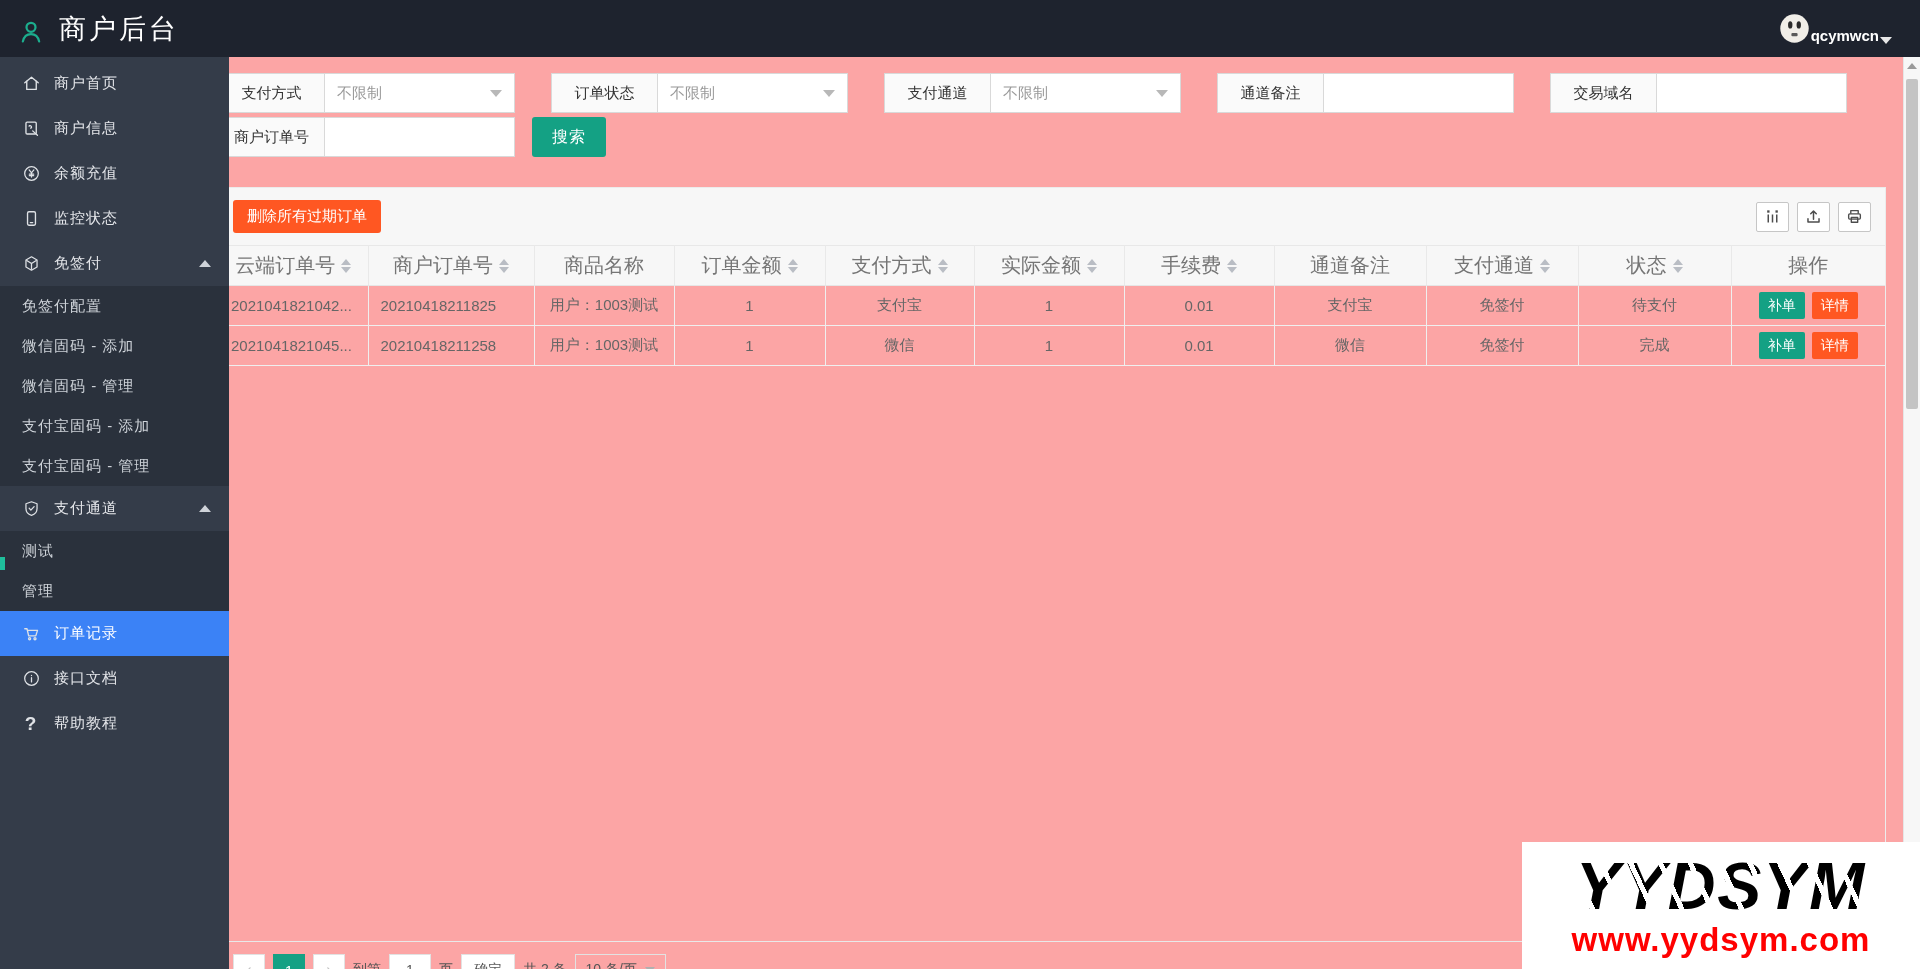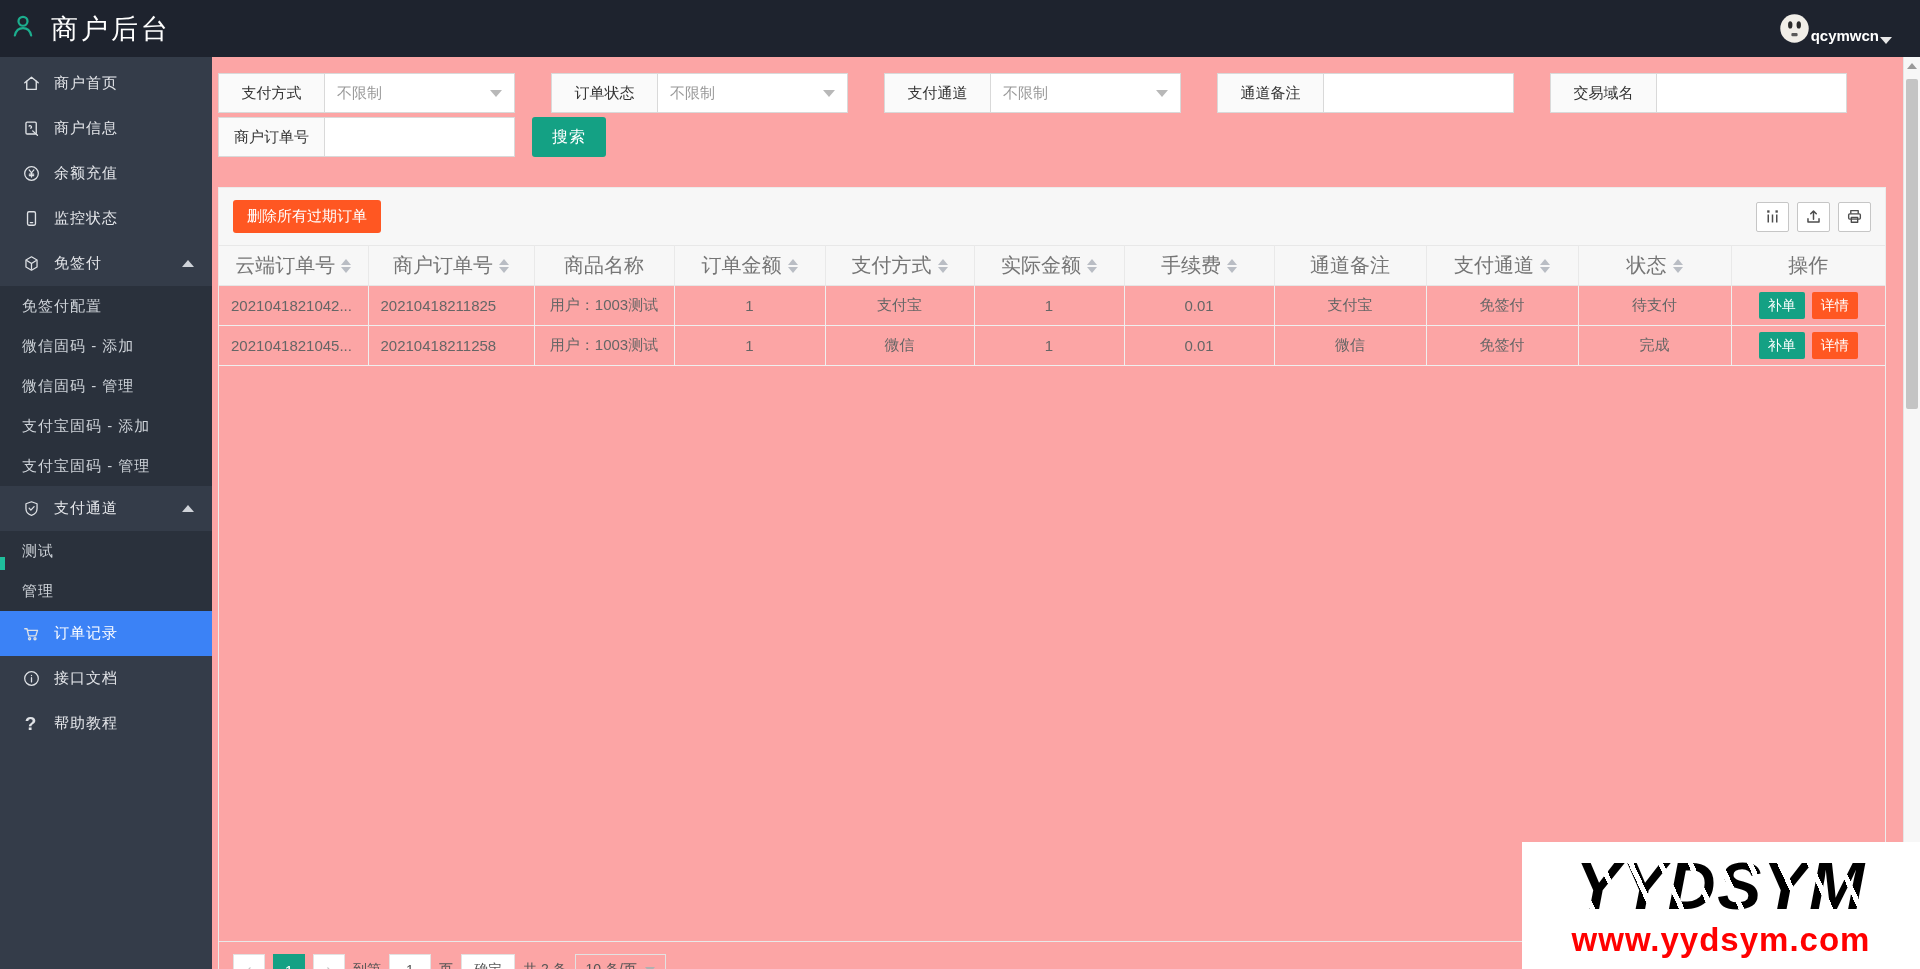--- a/index.html
+++ b/index.html
@@ -3,29 +3,29 @@
 <meta charset="utf-8">
 <style>
   * { margin:0; padding:0; box-sizing:border-box; }
   html,body { width:1920px; height:969px; overflow:hidden; background:#fff;
               font-family:"Liberation Sans","DejaVu Sans",sans-serif; }
   #app { position:relative; width:1920px; height:969px; }
 
   
   .topbar { position:absolute; top:0; left:0; width:1920px; height:57px;
             background:#1e232e; display:flex; align-items:center; justify-content:space-between; z-index:20; }
-  .logo-area { display:flex; align-items:flex-start; gap:13px; padding-left:8px; }
+  .logo-area { display:flex; align-items:flex-end; gap:13px; padding-left:16px; }
   .logo-title { color:#fff; font-size:27px; letter-spacing:3px; }
   .user-area { display:flex; align-items:flex-end; gap:1px; padding-right:28px; cursor:pointer; }
   .user-name { color:#fff; font-size:15px; font-weight:bold; }
   .user-caret { width:0; height:0; border-left:6px solid transparent; border-right:6px solid transparent;
                 border-top:7px solid #e8e8e8; }
 
   
-  .sidebar { position:absolute; top:57px; left:0; width:212px; height:912px;
+  .sidebar { position:absolute; top:57px; left:0; width:229px; height:912px;
              background:#343c49; padding-top:4px; z-index:15; }
   .s-item { position:relative; height:45px; display:flex; align-items:center; gap:13px;
             padding-left:21px; color:#e3e5e9; font-size:15px; cursor:pointer; letter-spacing:1px; }
   .s-item .s-ico { display:flex; width:20px; justify-content:center; color:#dfe2e6; }
   .s-item.active { background:#3b82f6; color:#fff; }
   .s-sub { height:40px; display:flex; align-items:center; padding-left:22px;
            background:#2a313c; color:#ced3d9; font-size:15px; cursor:pointer; letter-spacing:1px; }
   .g-arrow { position:absolute; right:18px; width:0; height:0;
              border-left:6px solid transparent; border-right:6px solid transparent;
              border-bottom:7px solid #cfd3d9; }

